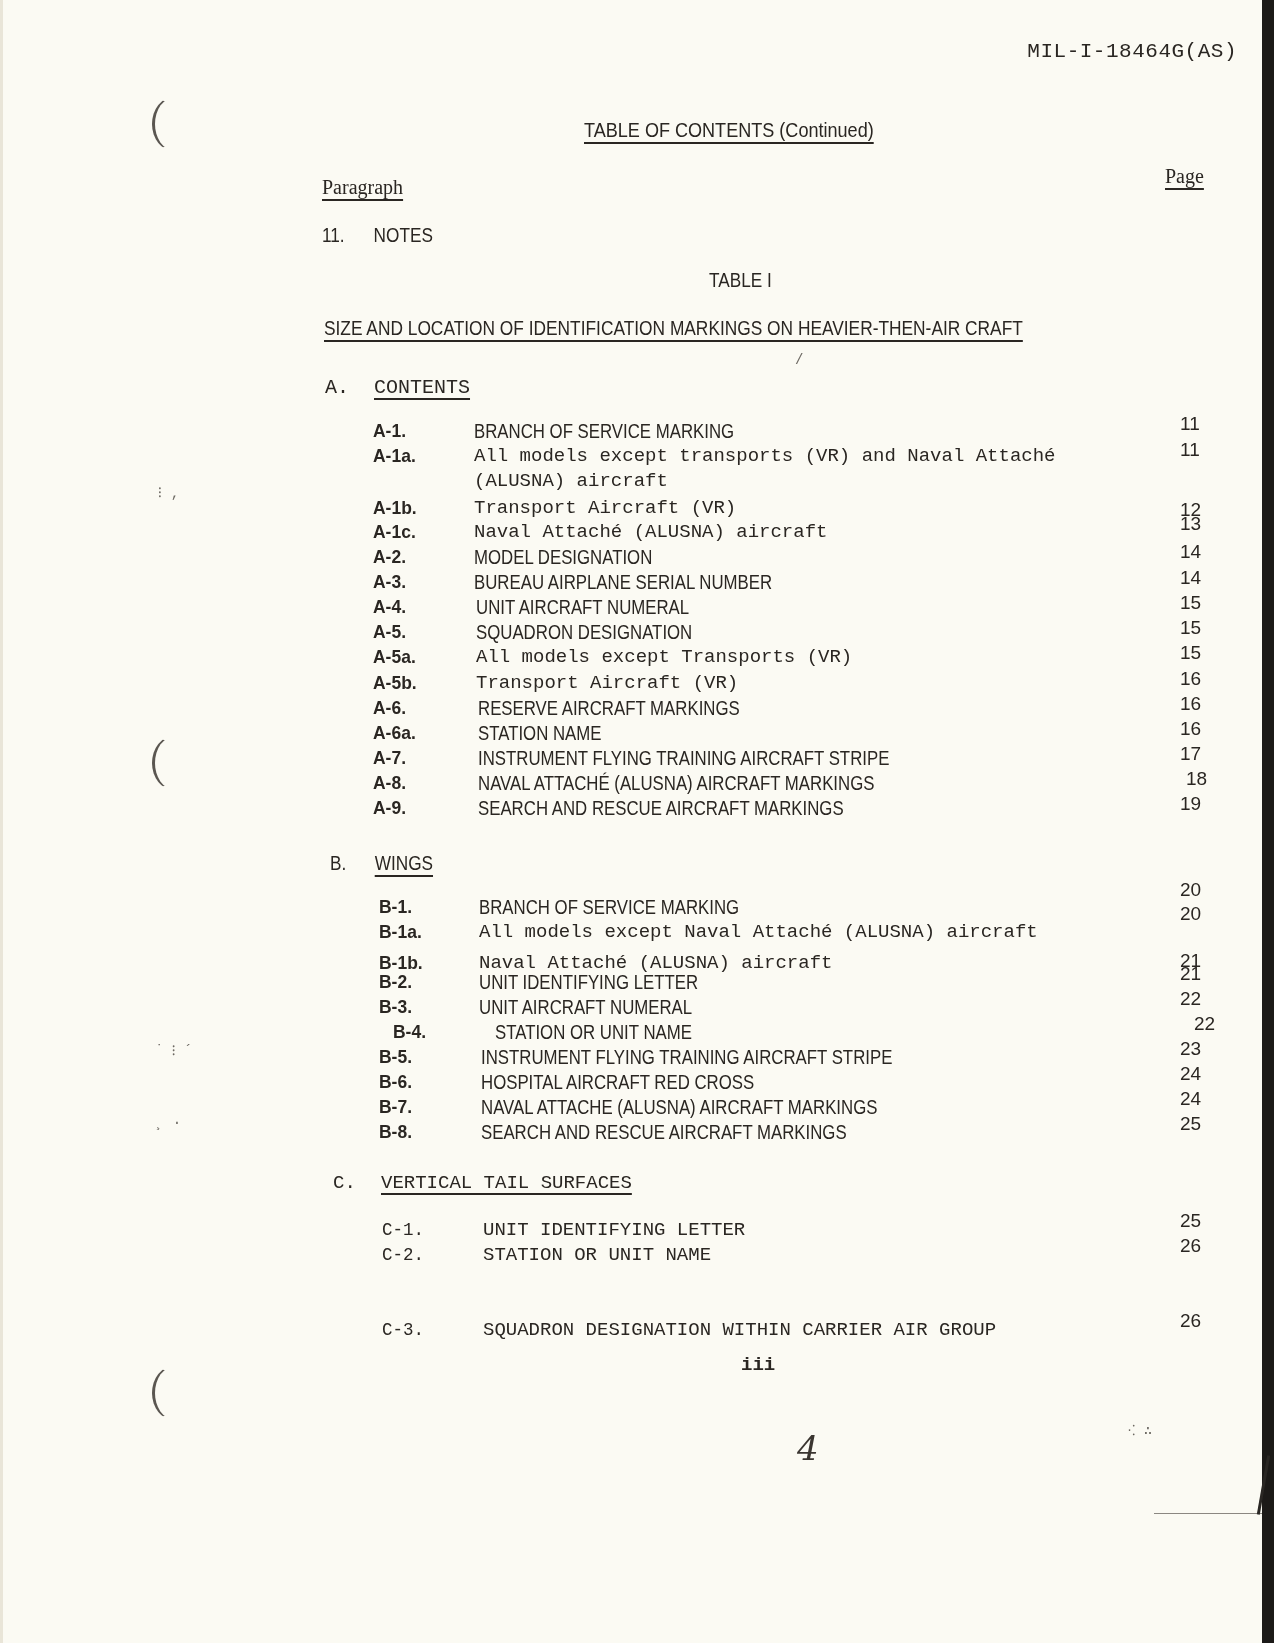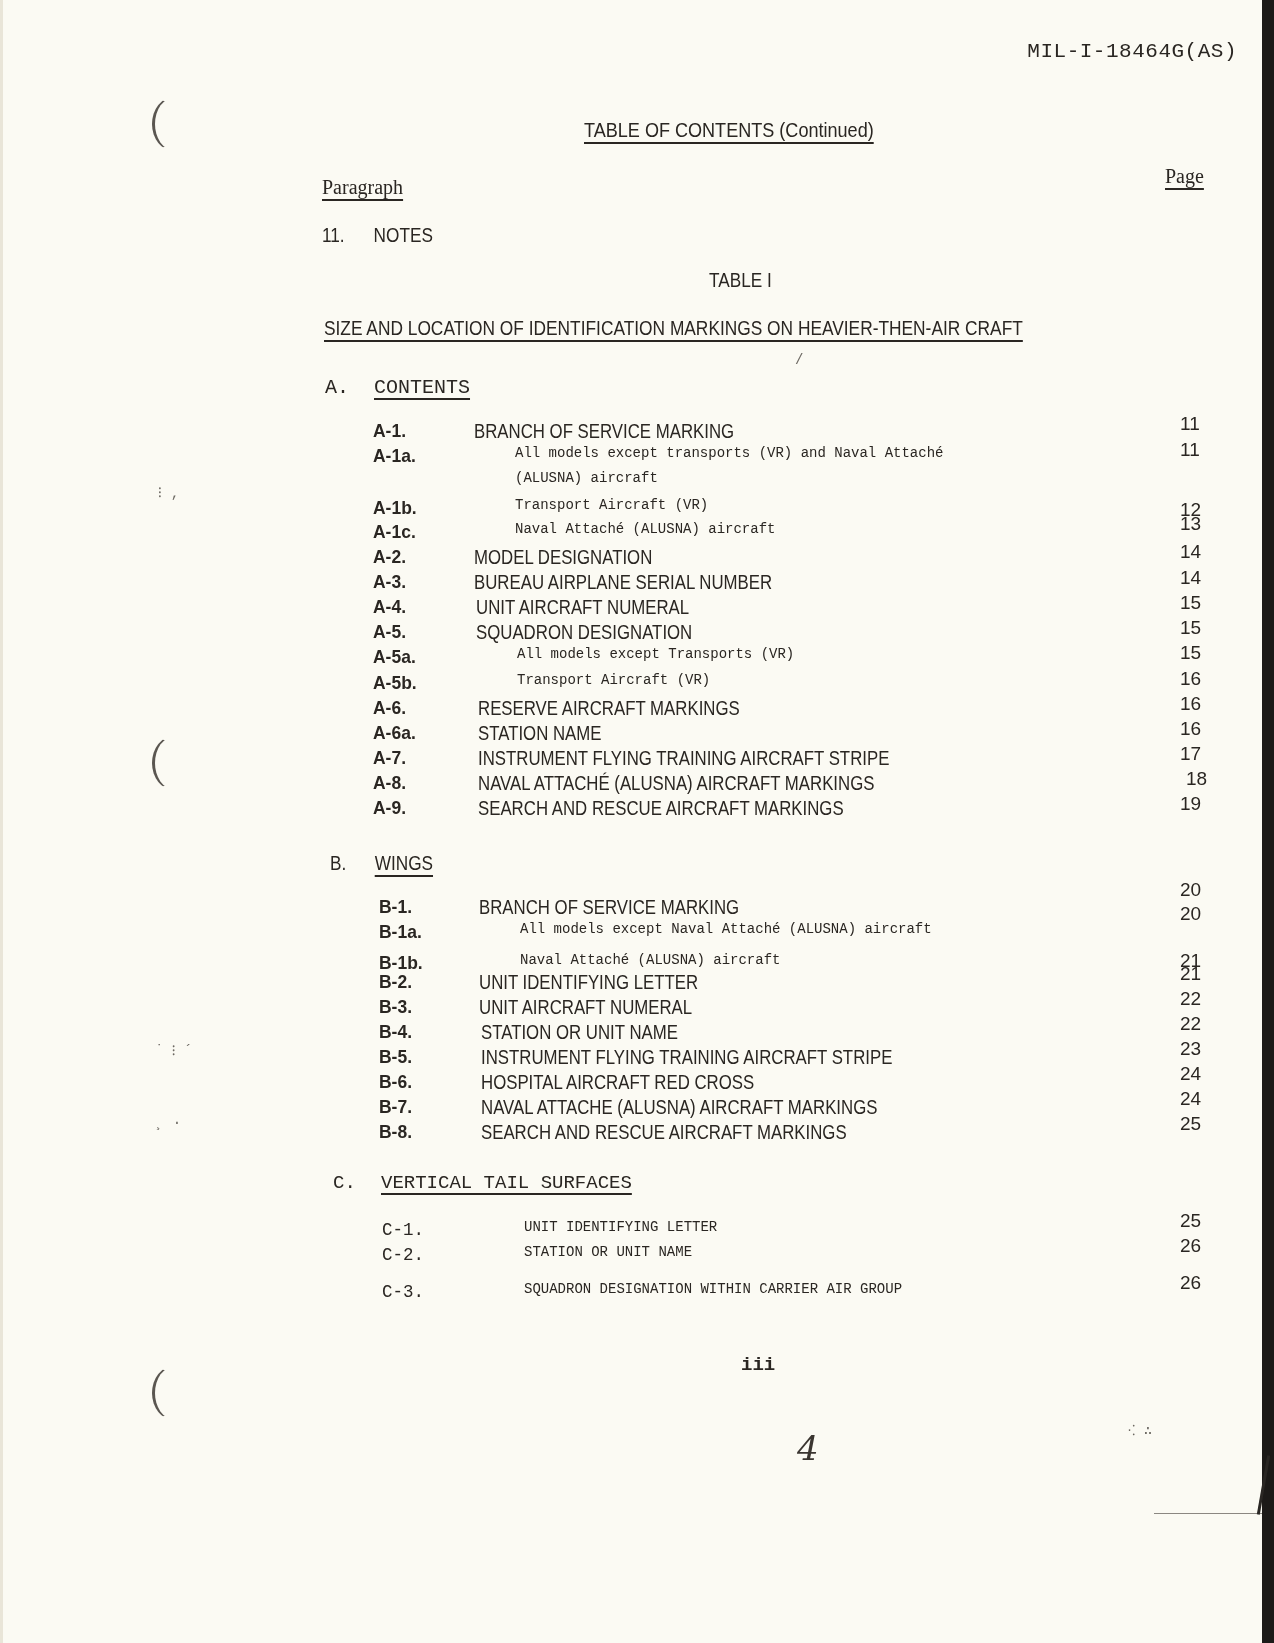--- a/index.html
+++ b/index.html
@@ -25,21 +25,21 @@
   .section-head .letter { display:inline-block; width:49px; }
   .sec-a { top:376px; left:325px; font-family:"Liberation Mono","DejaVu Sans Mono",monospace; }
   .sec-b { top:852px; left:330px; font-family:"Liberation Sans","DejaVu Sans",sans-serif; transform:scaleX(0.86); transform-origin:left top; }
   .sec-b .letter { width:52px; }
   .sec-c { top:1172px; left:333px; font-family:"Liberation Mono","DejaVu Sans Mono",monospace; font-size:19px; }
   .sec-c .letter { width:48px; }
   .entry { position:absolute; left:0; width:1146px; height:25px; font-size:19px; }
   .entry .pnum { position:absolute; font-family:"Liberation Sans","DejaVu Sans",sans-serif; font-weight:bold; transform:scaleX(0.92); transform-origin:left top; }
   .entry .desc { position:absolute; white-space:nowrap; }
   .entry .desc.cond { font-family:"Liberation Sans","DejaVu Sans",sans-serif; transform:scaleX(0.84); transform-origin:left top; font-size:20px; }
-  .entry .desc.mono { font-family:"Liberation Mono","DejaVu Sans Mono",monospace; font-size:14px;margin-left:41px; }
+  .entry .desc.mono { font-family:"Liberation Mono","DejaVu Sans Mono",monospace; font-size:19px; }
   .entry .pg { position:absolute; left:1180px; font-family:"Liberation Sans","DejaVu Sans",sans-serif; font-size:19px; }
   .folio { top:1354px; left:741px; font-size:19px; font-weight:bold; }
   .hand { top:1428px; left:797px; font-size:34px; font-family:"DejaVu Serif",serif; font-style:italic; color:#3a3530; }
   .punch { position:absolute; width:40px; height:52px; border-radius:50%; border-left:3px solid #5a5650; border-top:1px solid transparent; border-bottom:1px solid transparent; }
   .specks { position:absolute; color:#6c6862; font-size:14px; }
   .fold { position:absolute; left:1154px; top:1513px; width:108px; height:1px; background:#8b8781; }
   .fold2 { position:absolute; left:1262px; top:1455px; width:3px; height:60px; background:#2a2724; transform:rotate(10deg); }
 </style>
 </head>
 <body>
@@ -180,21 +180,21 @@
   <div class="entry" style="top:971px;">
     <span class="pnum" style="left:379px;">B-2.</span>
     <span class="desc cond" style="left:479px;">UNIT IDENTIFYING LETTER</span>
     <span class="pg" style="top:-8px;">21</span>
   </div>
   <div class="entry" style="top:996px;">
     <span class="pnum" style="left:379px;">B-3.</span>
     <span class="desc cond" style="left:479px;">UNIT AIRCRAFT NUMERAL</span>
     <span class="pg" style="top:-8px;">22</span>
   </div>
-  <div class="entry" style="top:1021px;">
+  <div class="entry" style="top:1021px;margin-left:14px;">
     <span class="pnum" style="left:379px;">B-4.</span>
     <span class="desc cond" style="left:481px;">STATION OR UNIT NAME</span>
     <span class="pg" style="top:-8px;">22</span>
   </div>
   <div class="entry" style="top:1046px;">
     <span class="pnum" style="left:379px;">B-5.</span>
     <span class="desc cond" style="left:481px;">INSTRUMENT FLYING TRAINING AIRCRAFT STRIPE</span>
     <span class="pg" style="top:-8px;">23</span>
   </div>
   <div class="entry" style="top:1071px;">
@@ -222,21 +222,21 @@
   <div class="entry" style="top:1219px;">
     <span class="pnum" style="left:382px; font-weight:normal; font-family:'Liberation Mono',monospace;">C-1.</span>
     <span class="desc mono" style="left:483px;">UNIT IDENTIFYING LETTER</span>
     <span class="pg" style="top:-9px;">25</span>
   </div>
   <div class="entry" style="top:1244px;">
     <span class="pnum" style="left:382px; font-weight:normal; font-family:'Liberation Mono',monospace;">C-2.</span>
     <span class="desc mono" style="left:483px;">STATION OR UNIT NAME</span>
     <span class="pg" style="top:-9px;">26</span>
   </div>
-  <div class="entry" style="top:1281px;">
+  <div class="entry" style="top:1319px;">
     <span class="pnum" style="left:382px; font-weight:normal; font-family:'Liberation Mono',monospace;">C-3.</span>
     <span class="desc mono" style="left:483px;">SQUADRON DESIGNATION WITHIN CARRIER AIR GROUP</span>
     <span class="pg" style="top:-9px;">26</span>
   </div>
 </div>
 
 <div class="abs folio">iii</div>
 <div class="abs hand">4</div>
 
 </body></html>

